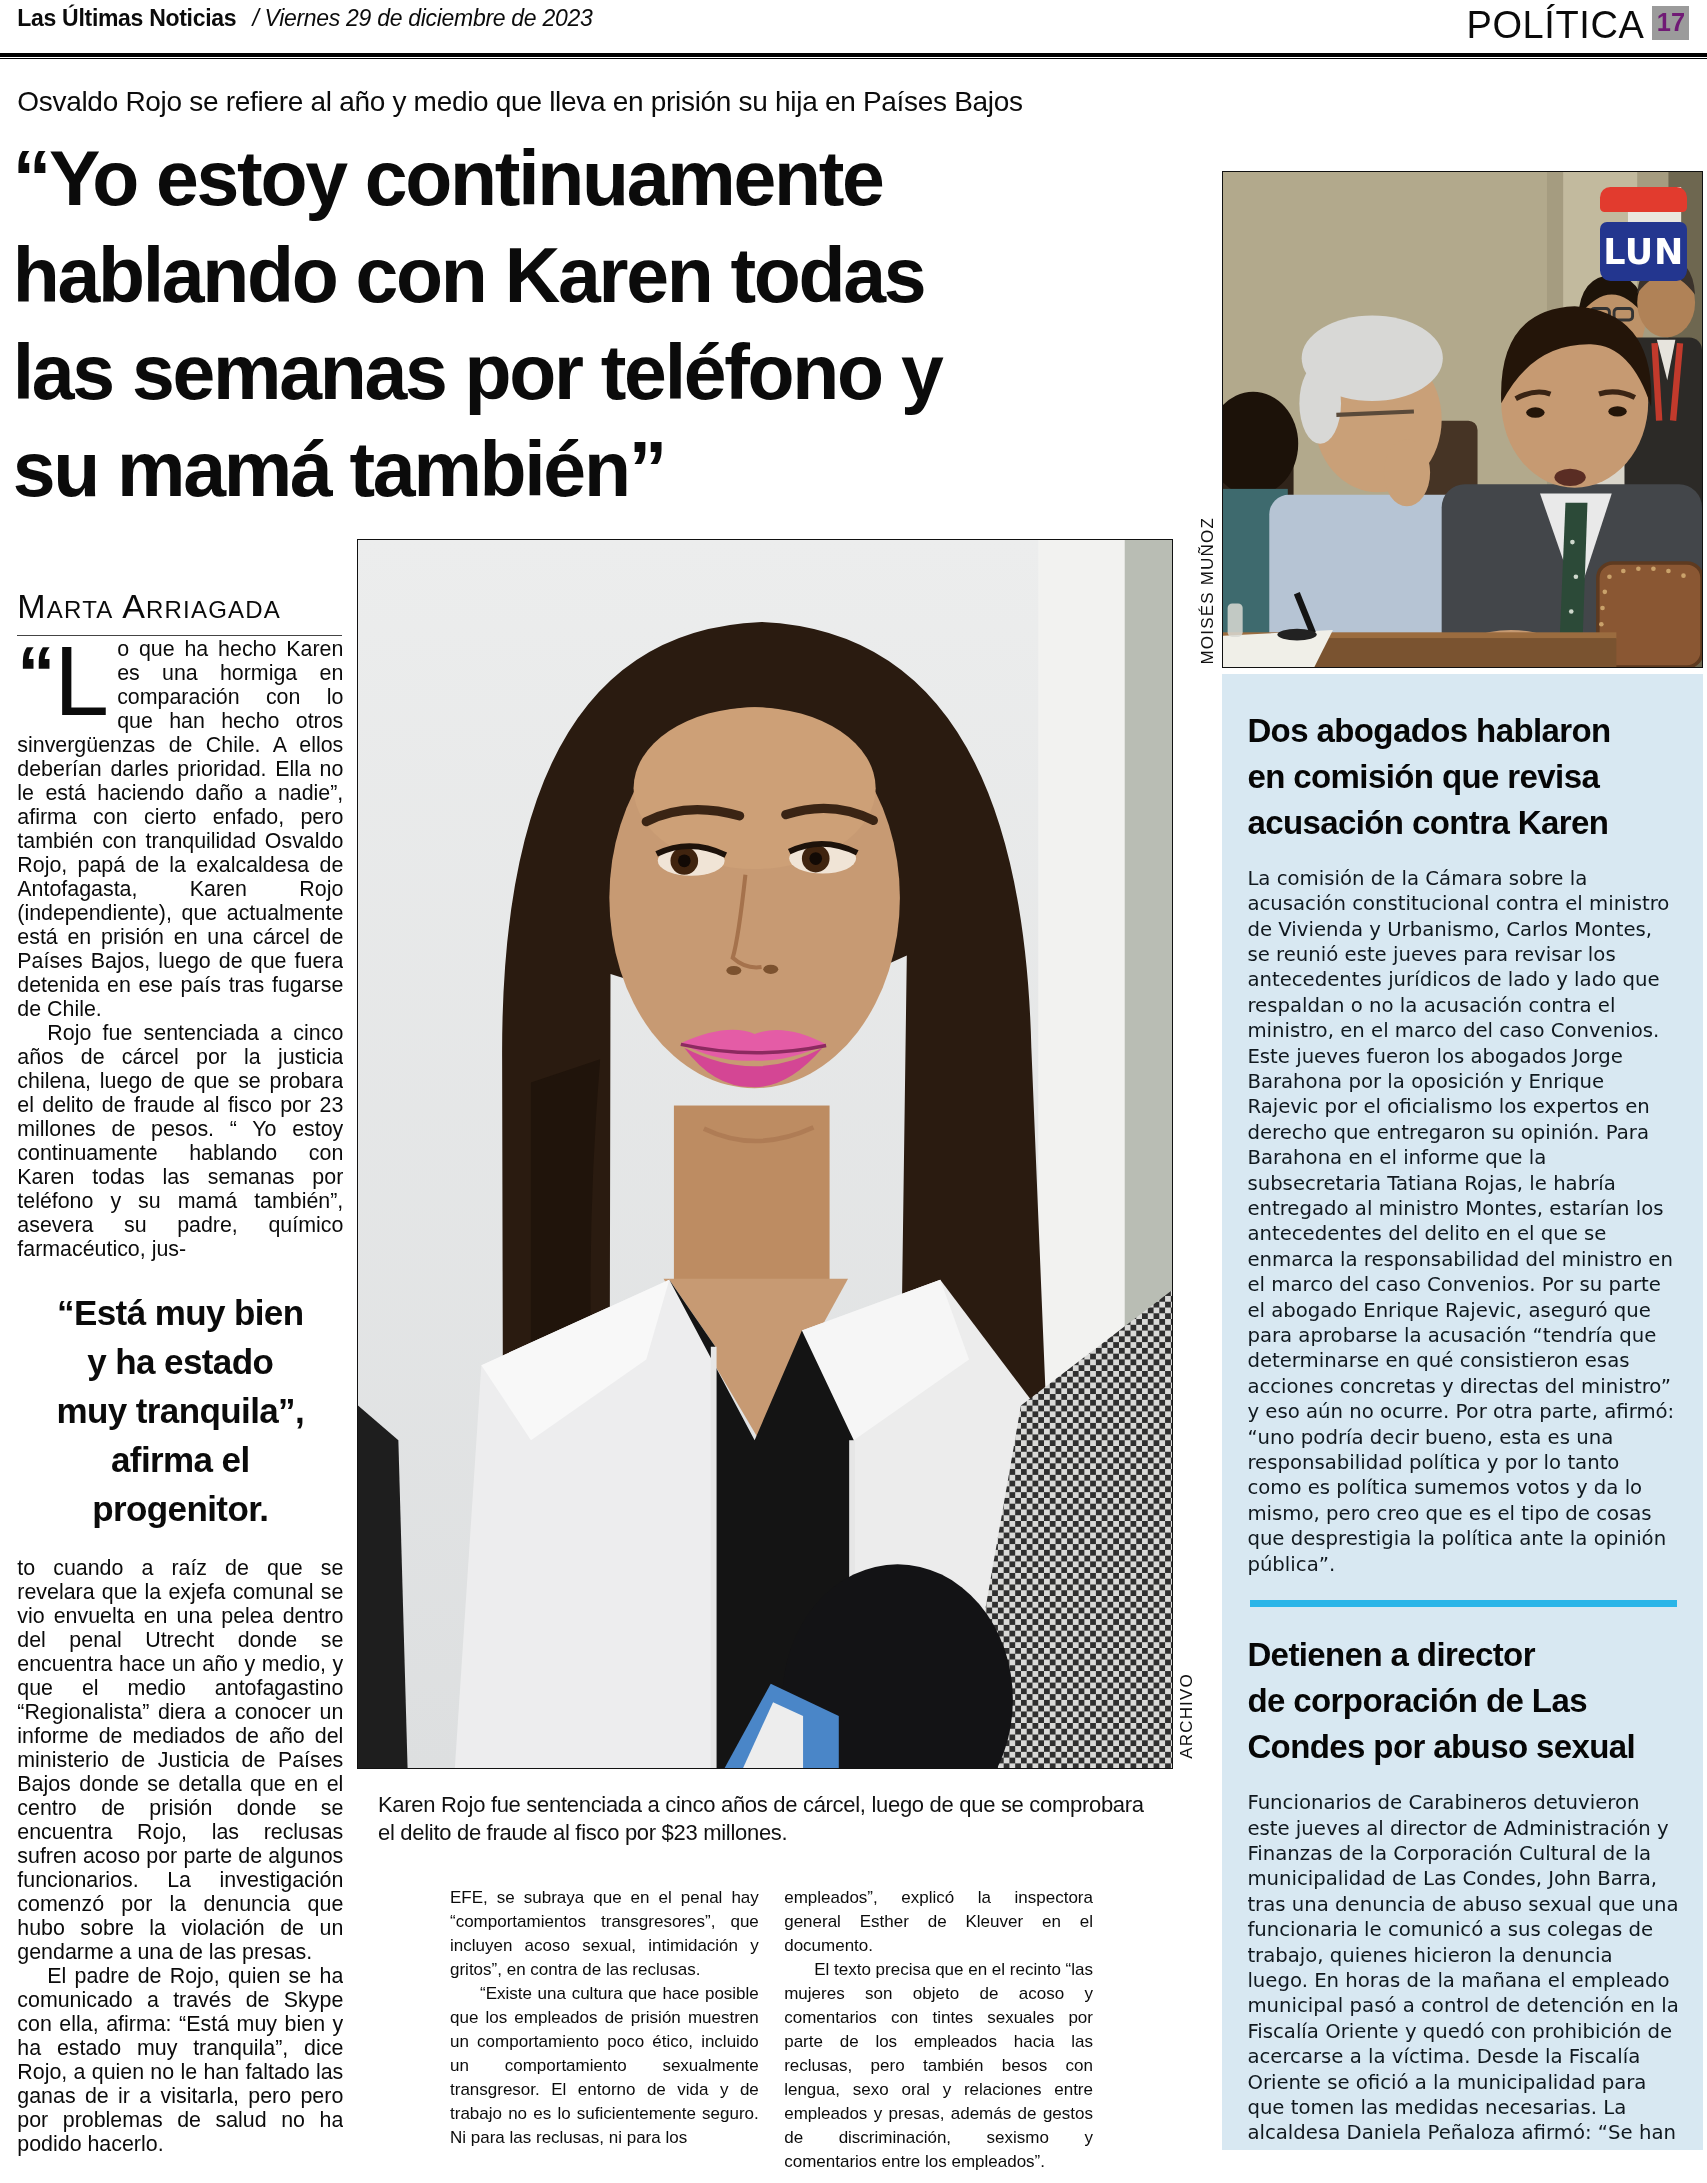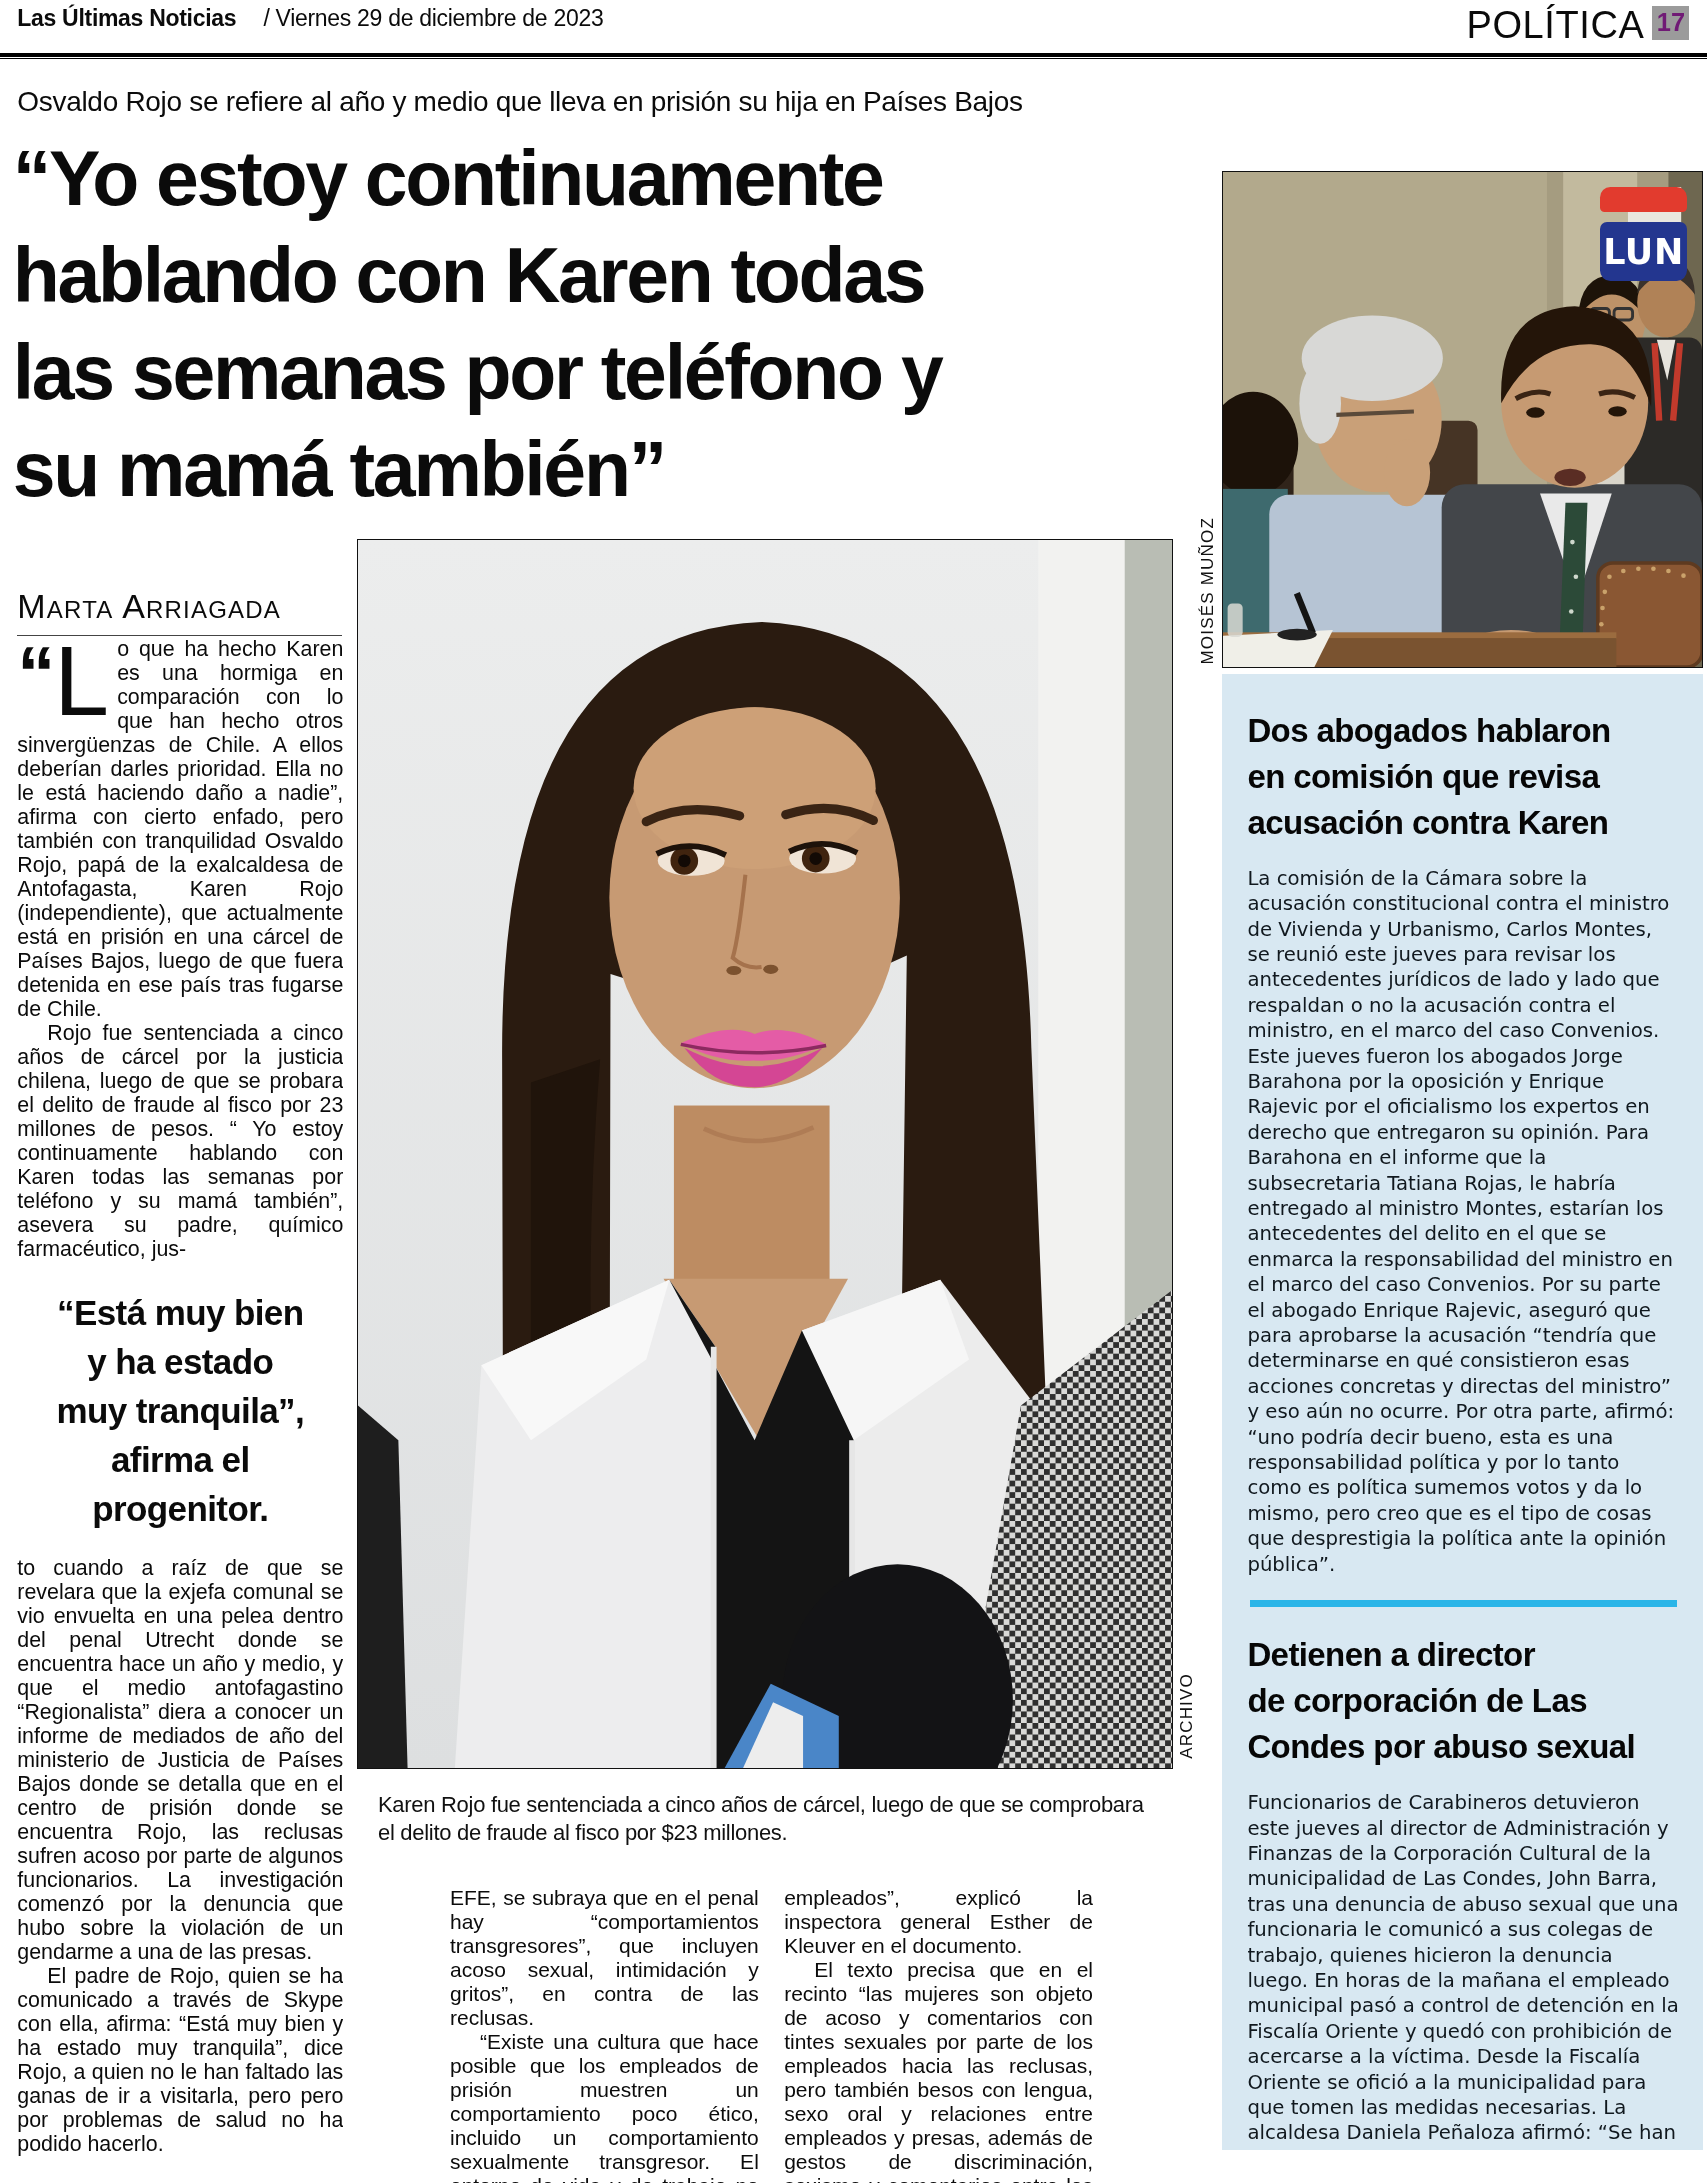--- a/index.html
+++ b/index.html
@@ -5,21 +5,21 @@
   html,body{margin:0;padding:0;background:#777;}
   *{box-sizing:border-box;}
   .page{
     position:relative;width:1708px;height:2183px;background:#fff;
     margin:0 auto;overflow:hidden;
     font-family:"Liberation Sans",sans-serif;color:#0b0b0b;
   }
   
   .masthead-row{position:absolute;left:17.3px;top:4.6px;right:9.3px;height:46px;}
   .masthead{font-size:23px;font-weight:700;letter-spacing:-0.3px;}
-  .masthead .date{font-weight:400;margin-left:21px;}
+  .masthead .date{font-weight:400;margin-left:10px;font-style:italic;}
   .section-wrap{position:absolute;right:9.3px;top:1.2px;display:flex;align-items:flex-start;gap:8px;}
   .section-name{font-size:38px;font-weight:400;letter-spacing:0.6px;line-height:1;}
   .page-number{width:37px;height:34px;background:#9b9b9b;color:#701a75;font-size:25.4px;font-weight:700;
     display:flex;align-items:center;justify-content:center;}
   .head-rule{position:absolute;left:0;right:0;top:53px;height:4px;background:#000;}
   .head-rule:after{content:"";position:absolute;left:0;right:0;top:5.2px;height:0.6px;background:#000;}
   
   .kicker{position:absolute;left:17.3px;top:86px;font-size:28px;letter-spacing:-0.3px;}
   .headline{position:absolute;left:12.7px;top:130px;width:1197px;
     font-size:77px;font-weight:700;line-height:97px;letter-spacing:-2.3px;white-space:pre-line;}
@@ -47,21 +47,21 @@
   .lun-logo{position:absolute;top:15px;right:15px;width:87px;display:flex;flex-direction:column;gap:10px;}
   .lun-red{height:25.4px;background:#e23b2e;border-radius:10.4px 10.4px 4.6px 4.6px;}
   .lun-blue{height:59px;background:#23368f;border-radius:7px 7px 10.4px 10.4px;
     display:flex;align-items:center;justify-content:center;}
   .lun-blue span{color:#fff;font-size:35px;font-weight:800;font-family:"DejaVu Sans",sans-serif;letter-spacing:0.6px;}
   .caption{position:absolute;left:378px;top:1791px;width:781px;font-size:22px;line-height:28px;
     letter-spacing:-0.3px;color:#111;}
   
   .bottom-cols{position:absolute;left:450px;top:1886px;width:643px;height:297px;overflow:hidden;
     display:flex;gap:25.4px;}
-  .bottom-cols .bcol{width:309px;font-size:21px;line-height:24px;text-align:justify;}
+  .bottom-cols .bcol{width:309px;font-size:17px;line-height:24px;text-align:justify;}
   .bottom-cols p{margin:0;}
   
   .sidebar{position:absolute;left:1222px;top:674px;width:481px;height:1476px;
     background:#d8e8f2;padding:34px 24px 23px 25.4px;overflow:hidden;}
   .sb-title{font-size:33px;font-weight:800;line-height:46px;letter-spacing:-0.6px;
     white-space:pre-line;color:#060606;}
   .sb-body{margin-top:19.7px;font-family:"DejaVu Sans",sans-serif;font-size:19.7px;line-height:25.4px;
     color:#10181e;text-align:left;}
   .sb-divider{height:7px;background:#2ab5e8;margin:23px 2.3px 25.4px 2.3px;}
 </style>

